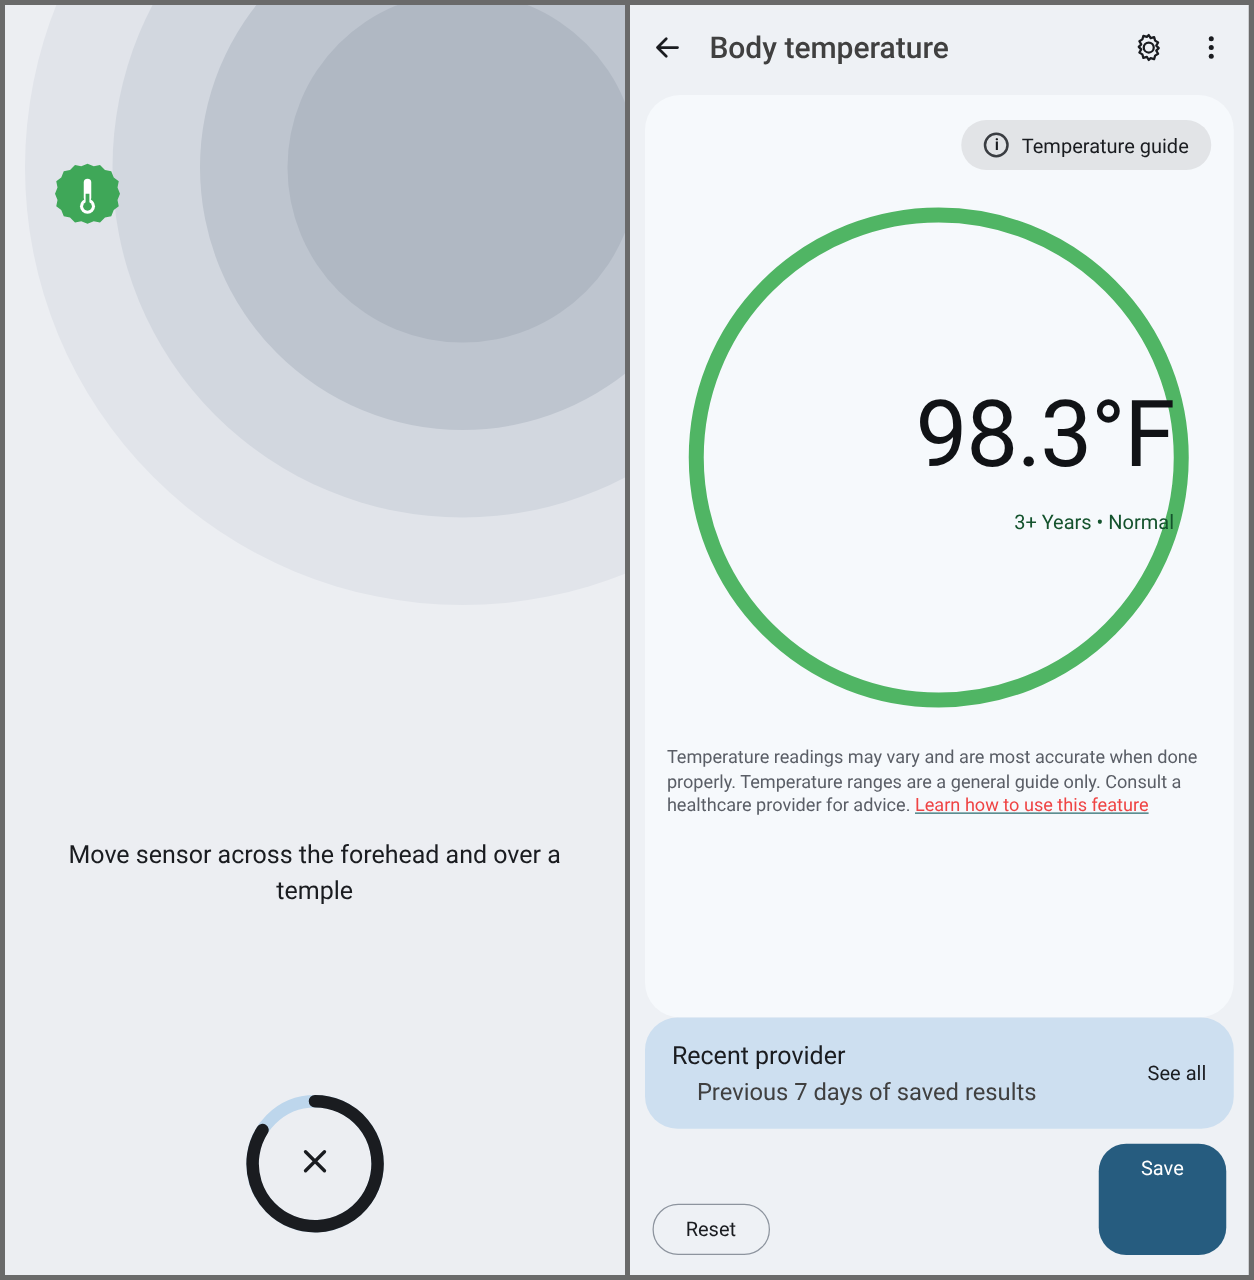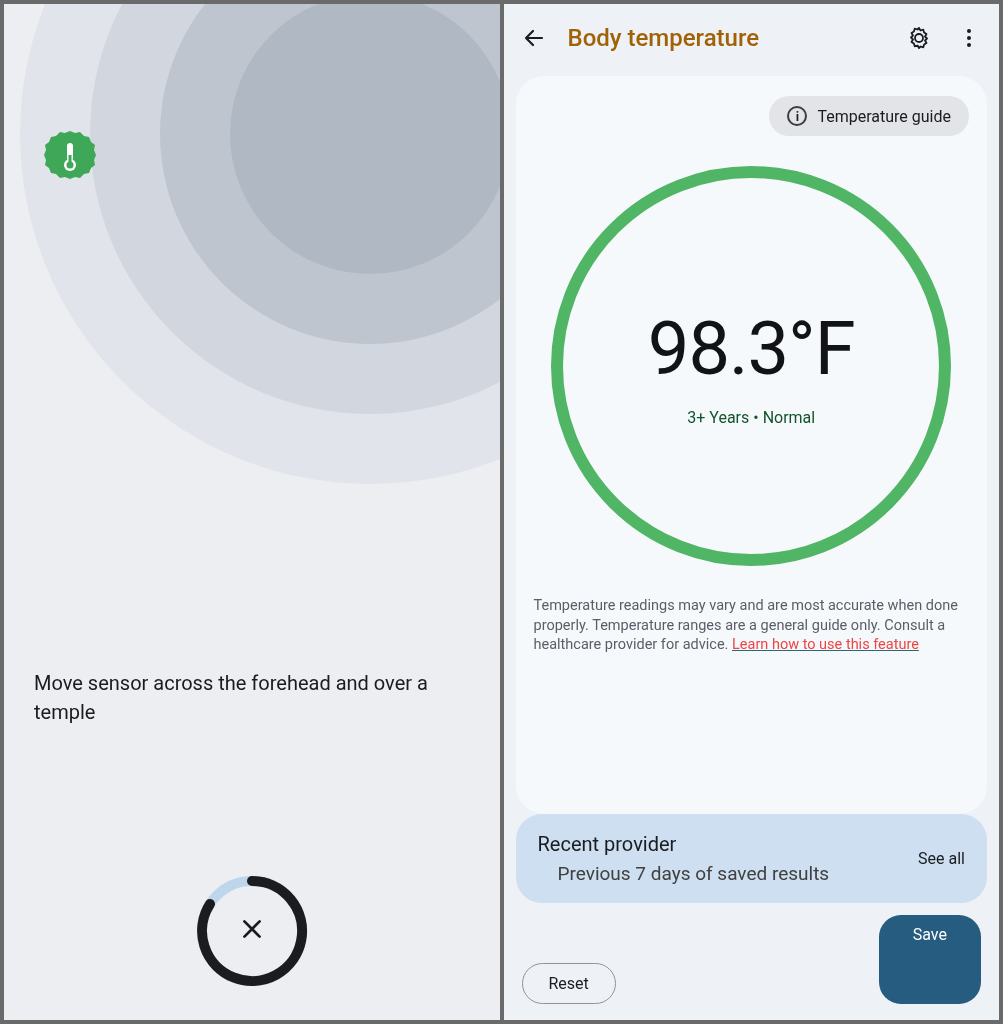--- a/index.html
+++ b/index.html
@@ -46,21 +46,21 @@
     display:flex;
     align-items:center;
     justify-content:center;
   }
   .badge svg { display:block; }
 
   .instruction {
     position: absolute;
     left: 0; right: 0;
     top: 665px;
-    text-align: left;
+    text-align: center;
     font-size: 20px;
     line-height: 1.45;
     color: #1a1c20;
     padding: 0 30px;
   }
 
   .cancel-wrap {
     position: absolute;
     left: 50%;
     transform: translateX(-50%);
@@ -82,21 +82,21 @@
   .right { background: #eef1f5; display:flex; flex-direction:column; }
   .topbar {
     display:flex;
     align-items:center;
     padding: 18px 14px 18px 14px;
     gap: 18px;
   }
   .topbar .title {
     font-size: 24px;
     font-weight: 500;
-    color:#a16207;
+    color:#404040;
     flex:1;
   }
   .icon-btn { width:32px; height:32px; display:flex; align-items:center; justify-content:center; cursor:pointer; }
   .icon-btn svg { display:block; }
 
   .card {
     background: #f6f9fc;
     border-radius: 28px;
     margin: 4px 12px 0 12px;
     padding: 20px 18px 18px 18px;
@@ -124,21 +124,21 @@
   }
 
   .dial-wrap {
     margin: 30px auto 10px auto;
     width: 400px;
     height: 400px;
     border: 12px solid #50b564;
     border-radius: 50%;
     display:flex;
     flex-direction:column;
-    align-items:center;
+    align-items:flex-end;
     justify-content:center;
   }
   .temp-value {
     font-size: 74px;
     font-weight: 400;
     color:#111316;
     letter-spacing:-1px;
   }
   .temp-sub {
     margin-top: 16px;

